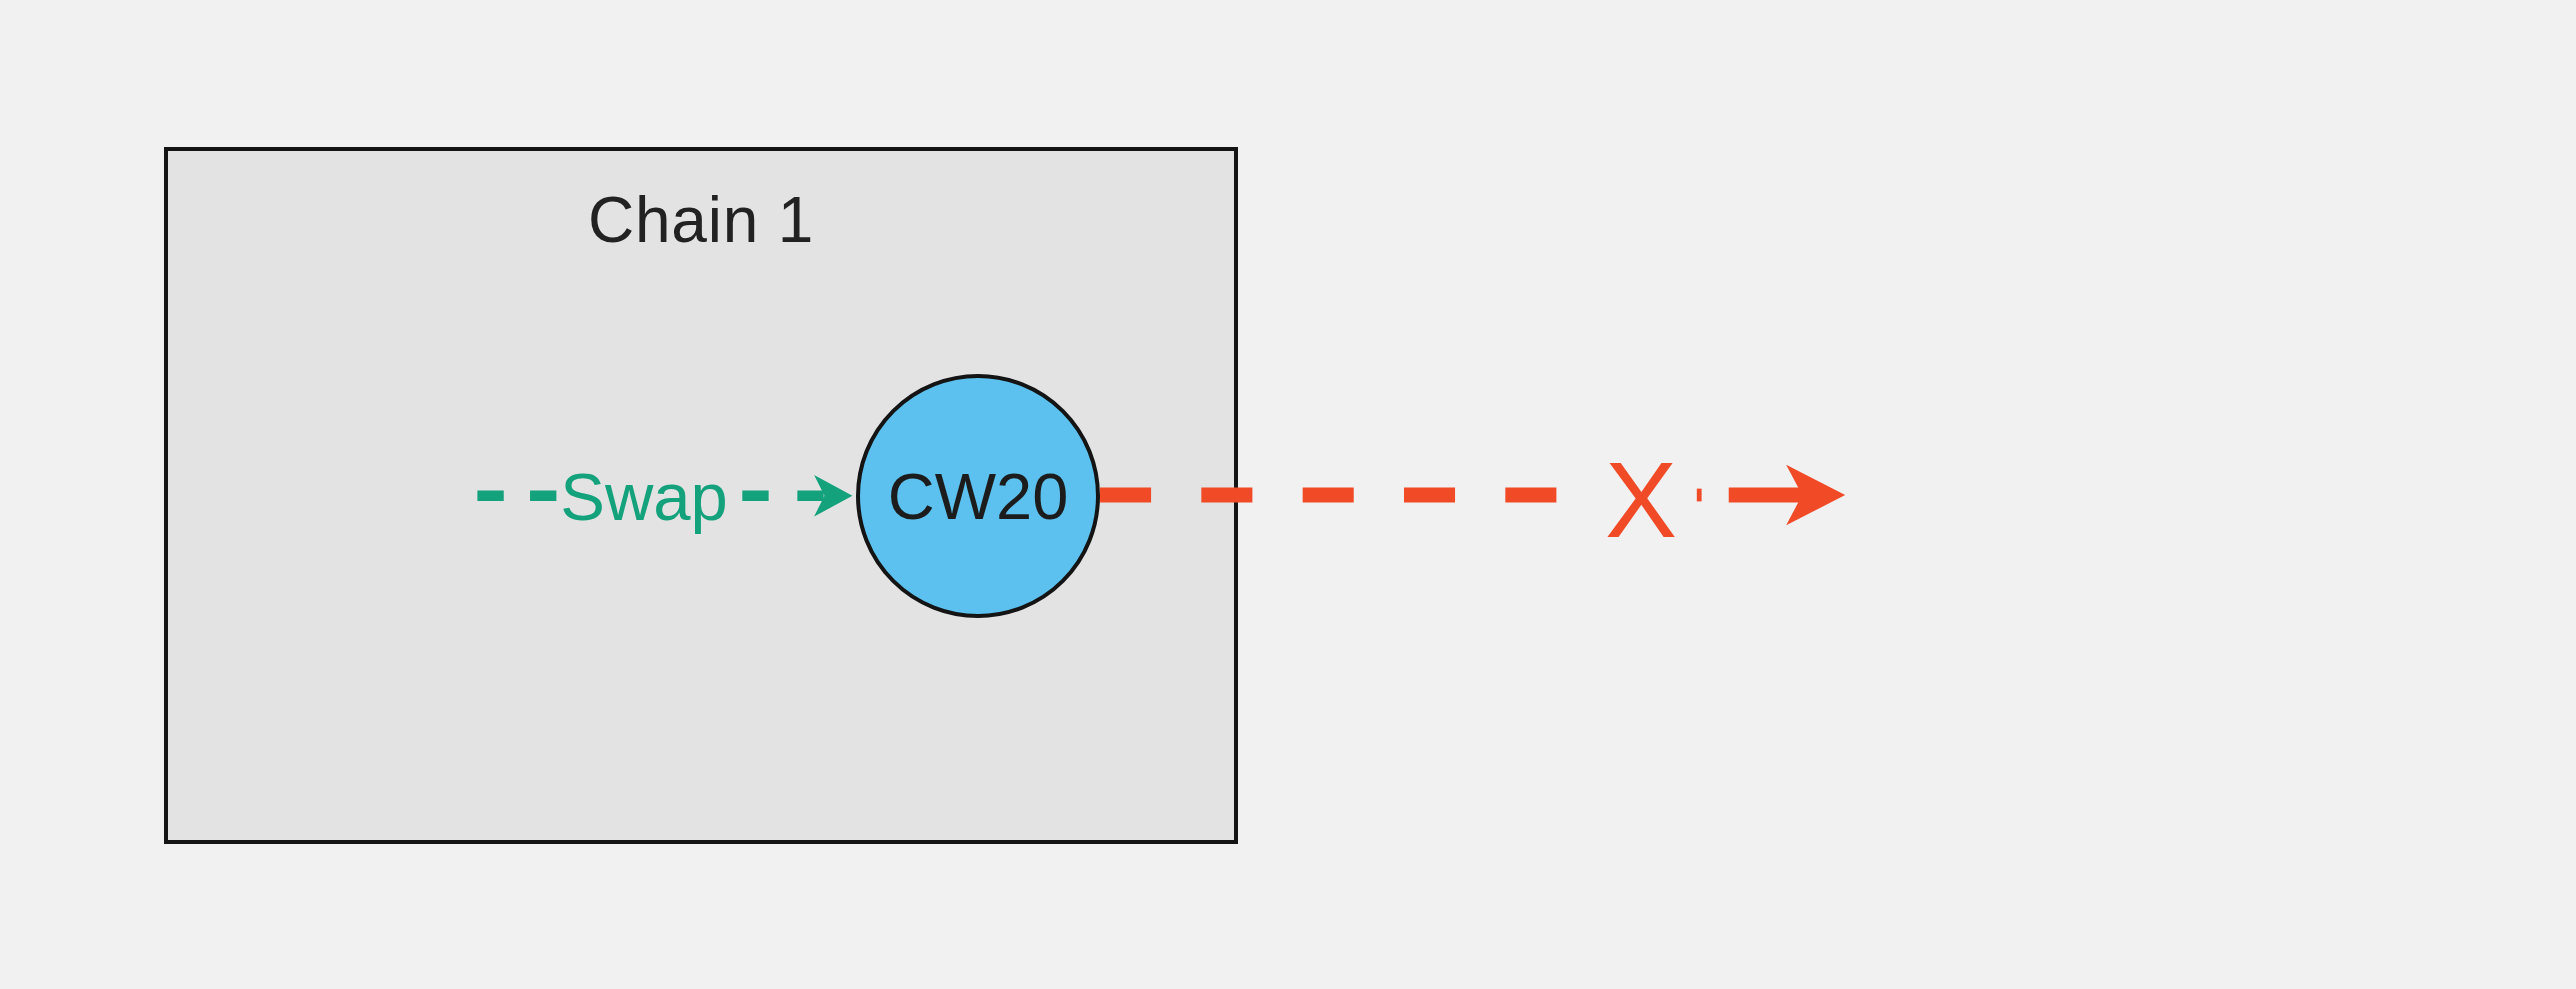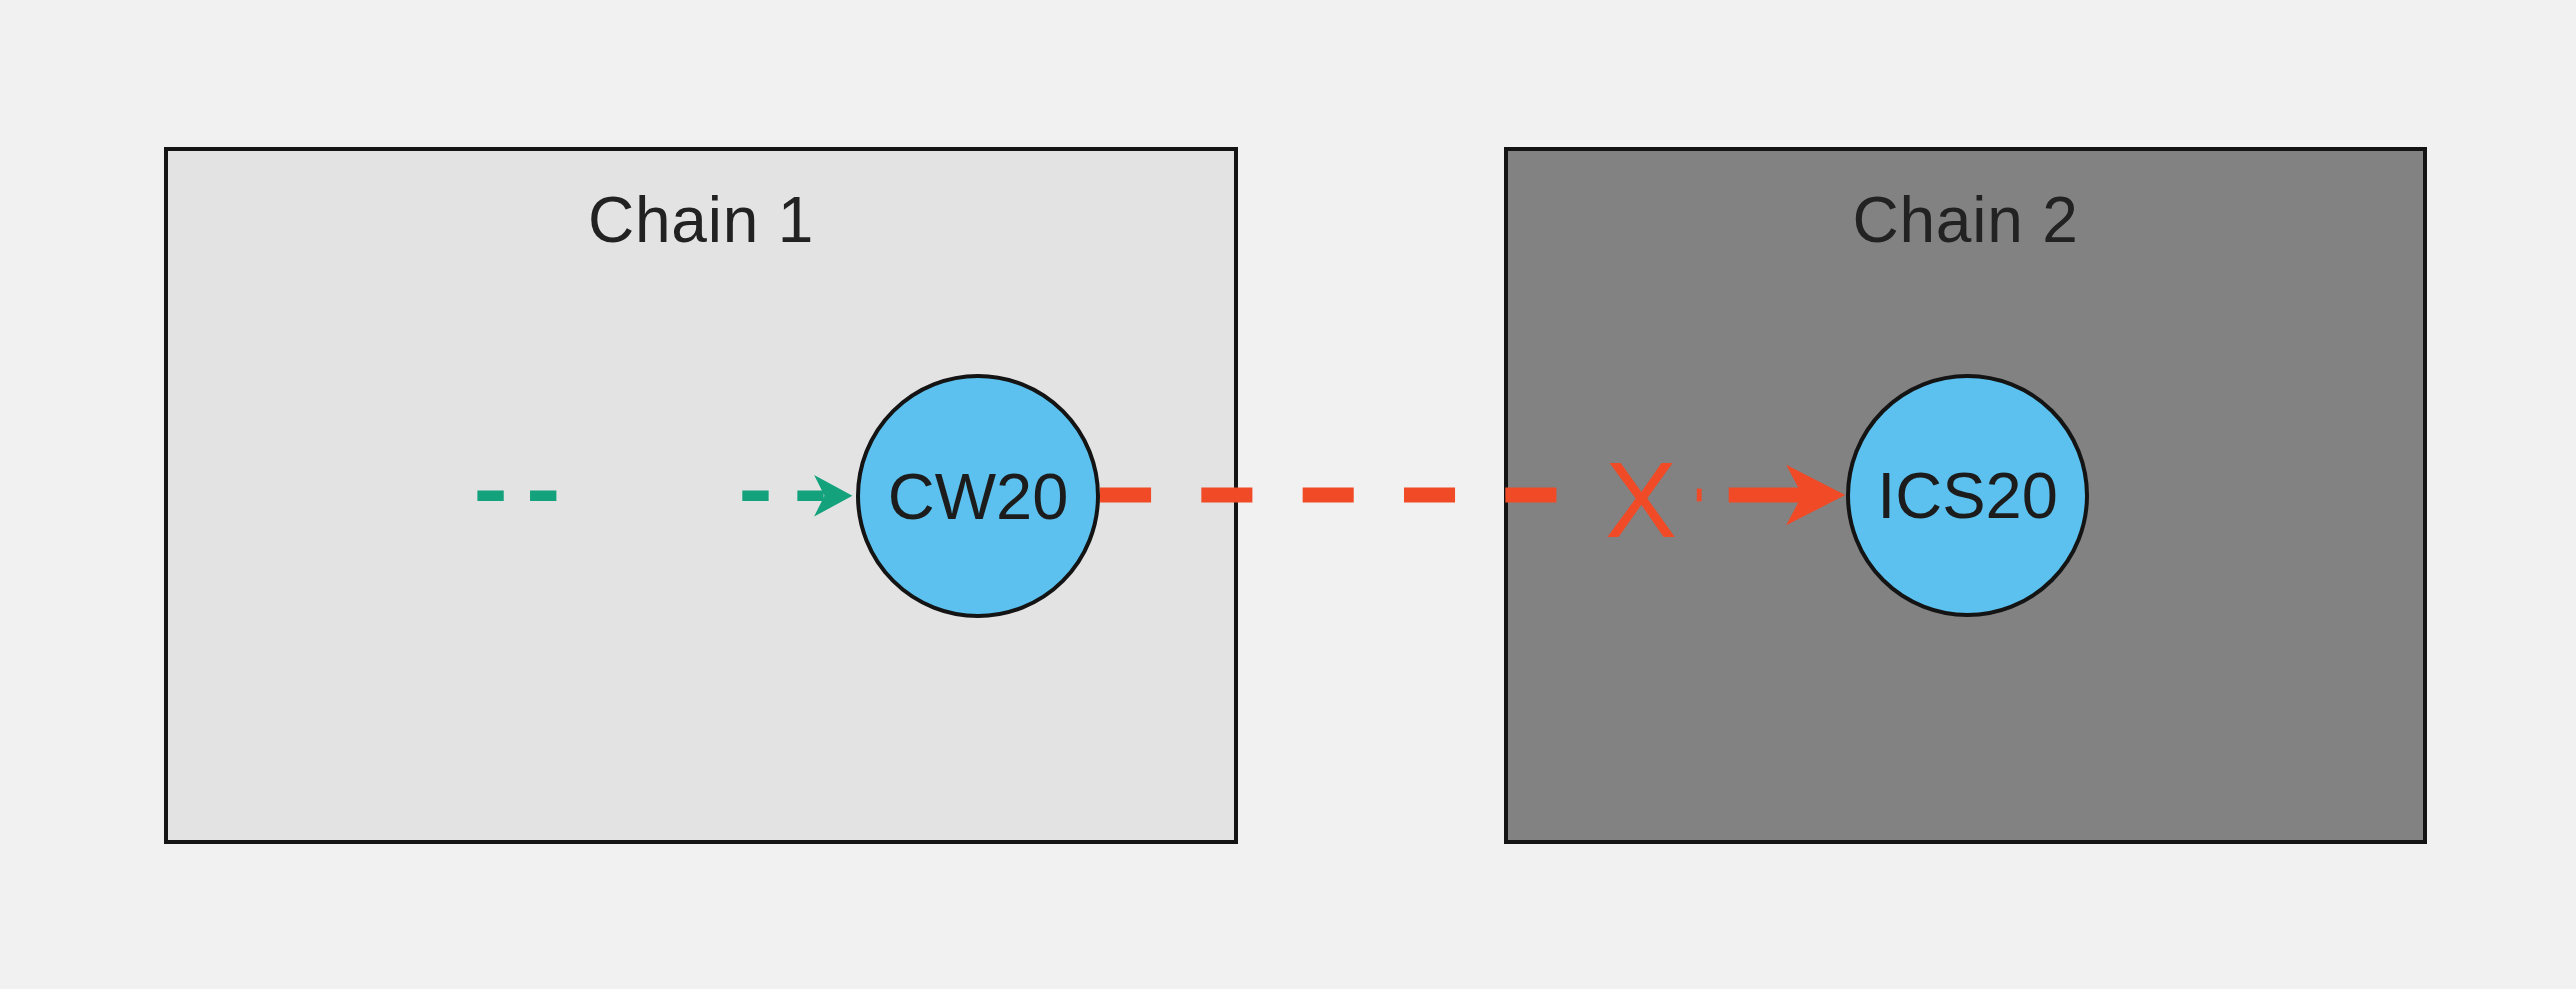--- a/index.html
+++ b/index.html
@@ -64,41 +64,36 @@
 </style>
 </head>
 <body>
 
 <div class="canvas">
 
   <div class="chain-box one">
     <div class="box-title">Chain 1</div>
   </div>
 
-  <div class="chain-box two">
-    <div class="box-title">Chain 2</div>
-  </div>
 
   <svg id="swap-svg" class="edge-svg" viewBox="0 0 480 125" aria-hidden="true">
     <line x1="3" y1="61" x2="102" y2="61" style="stroke:var(--green)" stroke-width="13" stroke-dasharray="33 33"></line>
     <line x1="335" y1="61" x2="437" y2="61" style="stroke:var(--green)" stroke-width="13" stroke-dasharray="33 36"></line>
     <polygon points="473,61 425,35 438,61 425,87" style="fill:var(--green)"></polygon>
   </svg>
+  <div class="swap-label">Swap</div>
 
   <svg id="blocked-svg" class="edge-svg" viewBox="0 0 940 165" aria-hidden="true">
     <line x1="0" y1="80" x2="615" y2="80" style="stroke:var(--red)" stroke-width="19" stroke-dasharray="64 63"></line>
     <rect x="748" y="72" width="6" height="16" style="fill:var(--red)"></rect>
     <line x1="788" y1="80" x2="884" y2="80" style="stroke:var(--red)" stroke-width="19"></line>
     <polygon points="934,80 860,42 880,80 860,118" style="fill:var(--red)"></polygon>
   </svg>
   <div class="x-marker">X</div>
 
 
   <div id="node-cw20" class="node blue">
     <span>CW20</span>
   </div>
 
-  <div id="node-ics20" class="node blue">
-    <span>ICS20</span>
-  </div>
 
 </div>
 
 
 </body></html>

